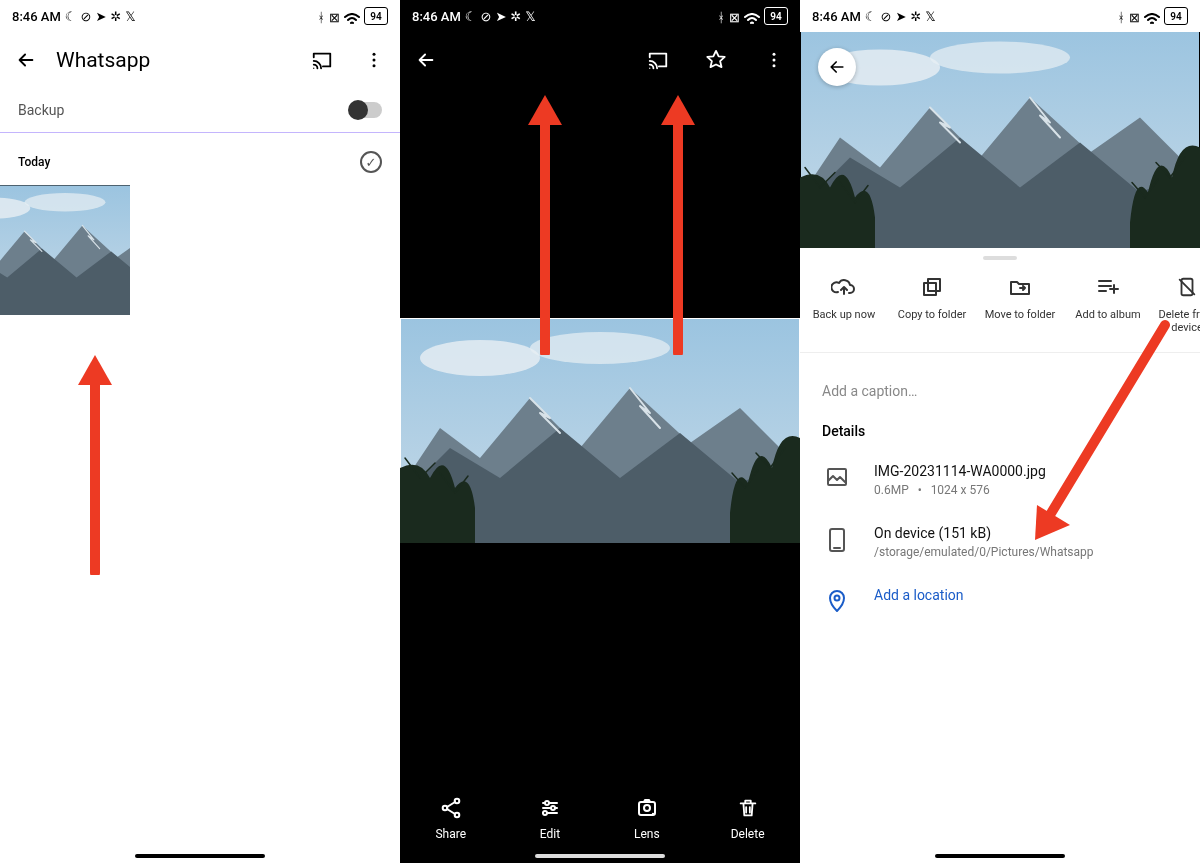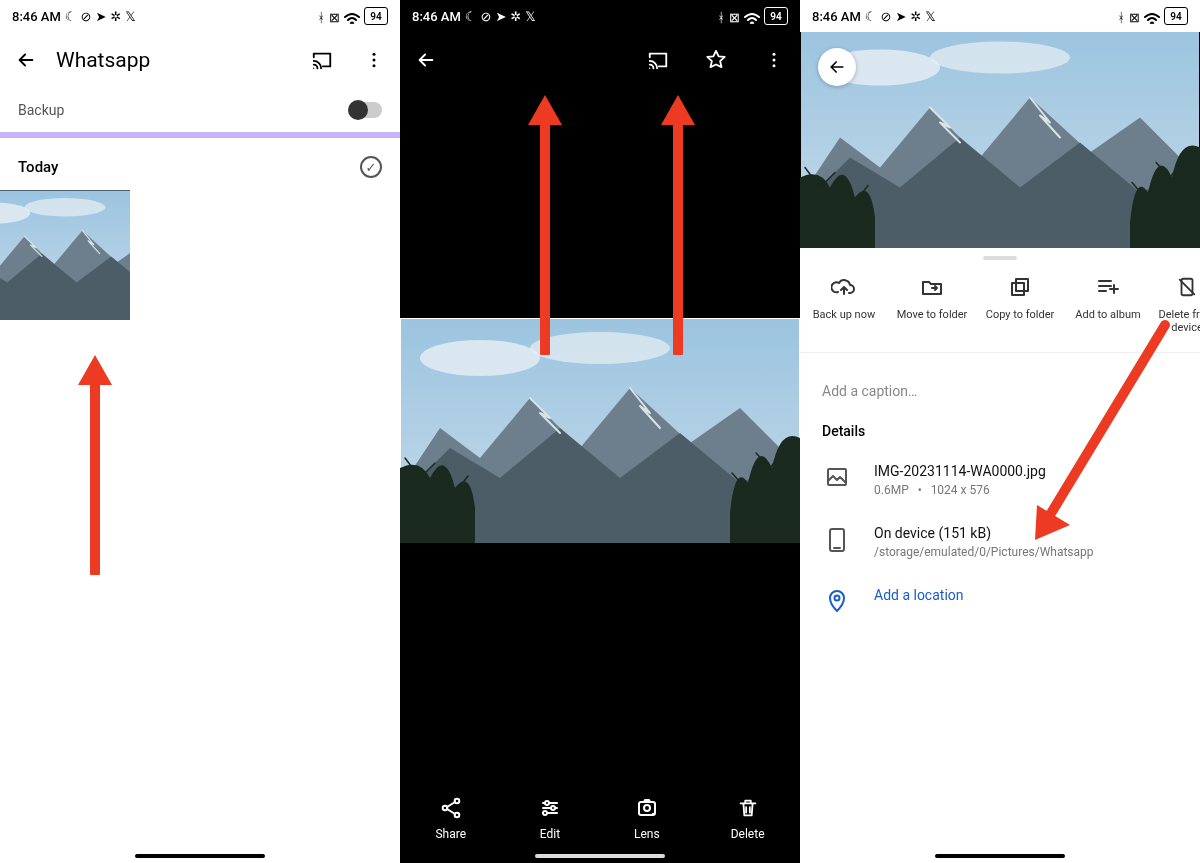--- a/index.html
+++ b/index.html
@@ -49,33 +49,33 @@
     padding: 0 12px;
     gap: 16px;
   }
   .app-bar .title { font-size: 21px; font-weight: 400; flex: 1; }
   .app-bar .icon-btn { width: 28px; height: 28px; display:flex; align-items:center; justify-content:center; }
   .spacer { flex: 1; }
 
   
   .backup-row {
     display: flex; align-items: center; justify-content: space-between;
-    padding: 14px 18px; border-bottom: 6px solid #c4b5fd; font-size: 14px; color: #555;
+    padding: 14px 18px; border-bottom: 1px solid #c4b5fd; font-size: 14px; color: #555;
   }
   .toggle {
     width: 32px; height: 16px; border-radius: 8px; background: #ccc; position: relative;
   }
   .toggle::after {
     content: ""; position: absolute; left: -2px; top: -2px;
     width: 20px; height: 20px; border-radius: 50%;
     background: #333;
   }
   .today-row {
     display: flex; align-items: center; justify-content: space-between;
-    padding: 18px 18px 12px; font-size: 15px; font-weight: 500;
+    padding: 18px 18px 12px; font-size: 12px; font-weight: 500;
   }
   .check-circle {
     width: 22px; height: 22px; border: 2px solid #555; border-radius: 50%;
     display:flex; align-items:center; justify-content:center;
   }
   .check-circle::after { content: "✓"; font-size: 13px; color: #555; }
   .thumb { width: 130px; height: 130px; overflow: hidden; margin-left: 0; }
 
   
   .mountain-svg { width: 100%; height: 100%; display: block; }
@@ -409,34 +409,34 @@
       <div class="action-item">
         <div class="ic">
           <svg width="26" height="22" viewBox="0 0 26 22">
               <path d="M7 16a5 5 0 1 1 1-9 6 6 0 0 1 11 2 4 4 0 0 1 0 8h-1 M13 18v-7 M10 14l3-3 3 3"></path>
             </svg>
         </div>
         <span>Back up now</span>
       </div>
       <div class="action-item">
         <div class="ic">
-          <svg width="24" height="22" viewBox="0 0 24 22">
-              <path d="M3 6h6l2 2h10v10H3z M12 12h5 M15 10l2 2-2 2"></path>
-            </svg>
-        </div>
-        <span>Move to folder</span>
-      </div>
-      <div class="action-item">
-        <div class="ic">
           <svg width="24" height="24" viewBox="0 0 24 24">
               <rect x="4" y="8" width="12" height="12"></rect>
               <rect x="8" y="4" width="12" height="12"></rect>
             </svg>
         </div>
         <span>Copy to folder</span>
+      </div>
+      <div class="action-item">
+        <div class="ic">
+          <svg width="24" height="22" viewBox="0 0 24 22">
+              <path d="M3 6h6l2 2h10v10H3z M12 12h5 M15 10l2 2-2 2"></path>
+            </svg>
+        </div>
+        <span>Move to folder</span>
       </div>
       <div class="action-item">
         <div class="ic">
           <svg width="24" height="20" viewBox="0 0 24 20">
               <line x1="3" y1="4" x2="15" y2="4"></line>
               <line x1="3" y1="9" x2="15" y2="9"></line>
               <line x1="3" y1="14" x2="10" y2="14"></line>
               <line x1="18" y1="8" x2="18" y2="16"></line>
               <line x1="14" y1="12" x2="22" y2="12"></line>
             </svg>

